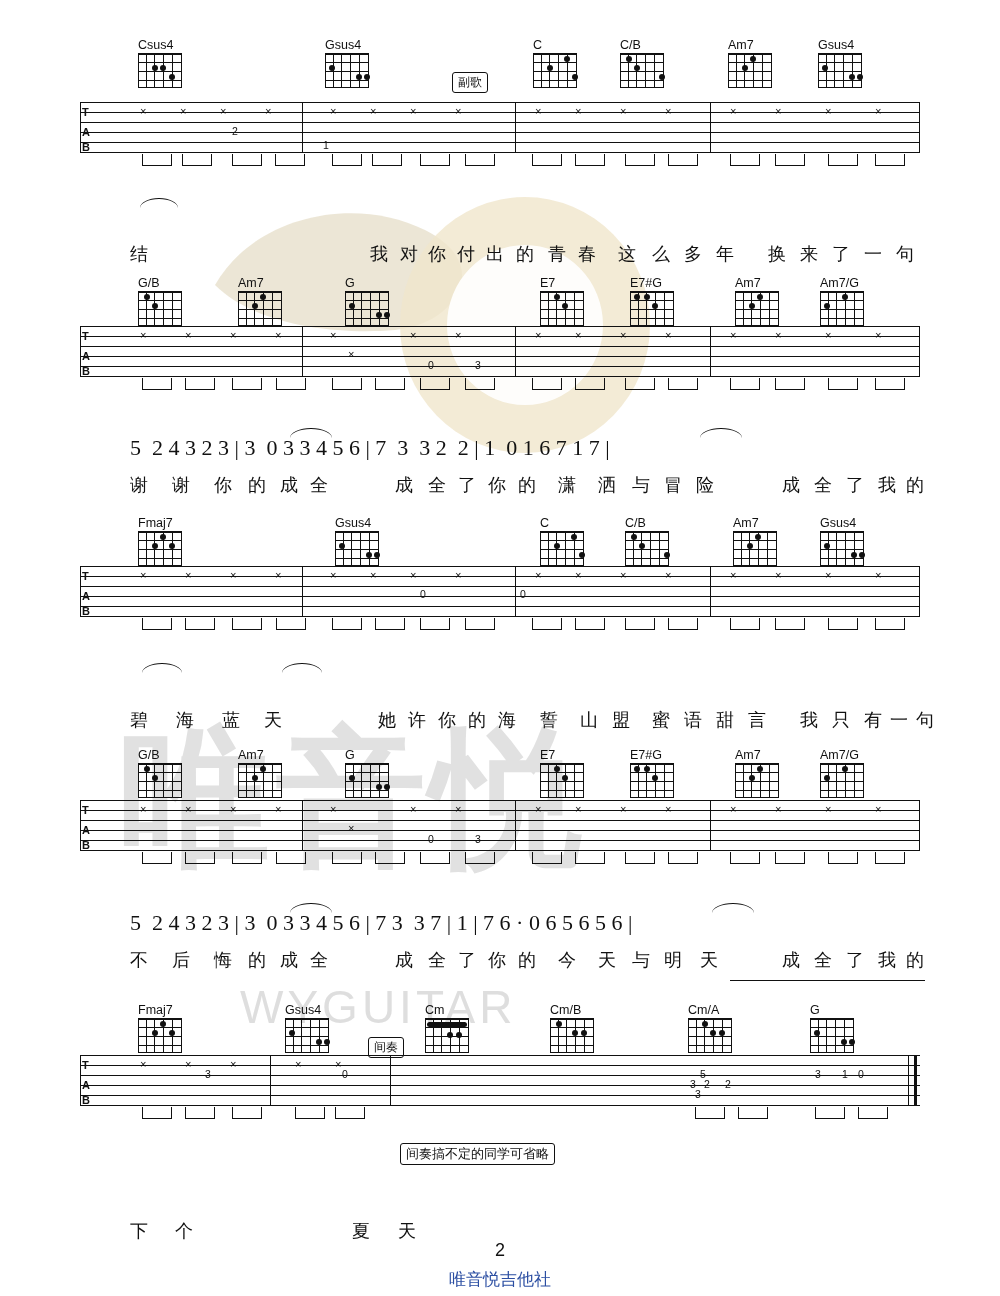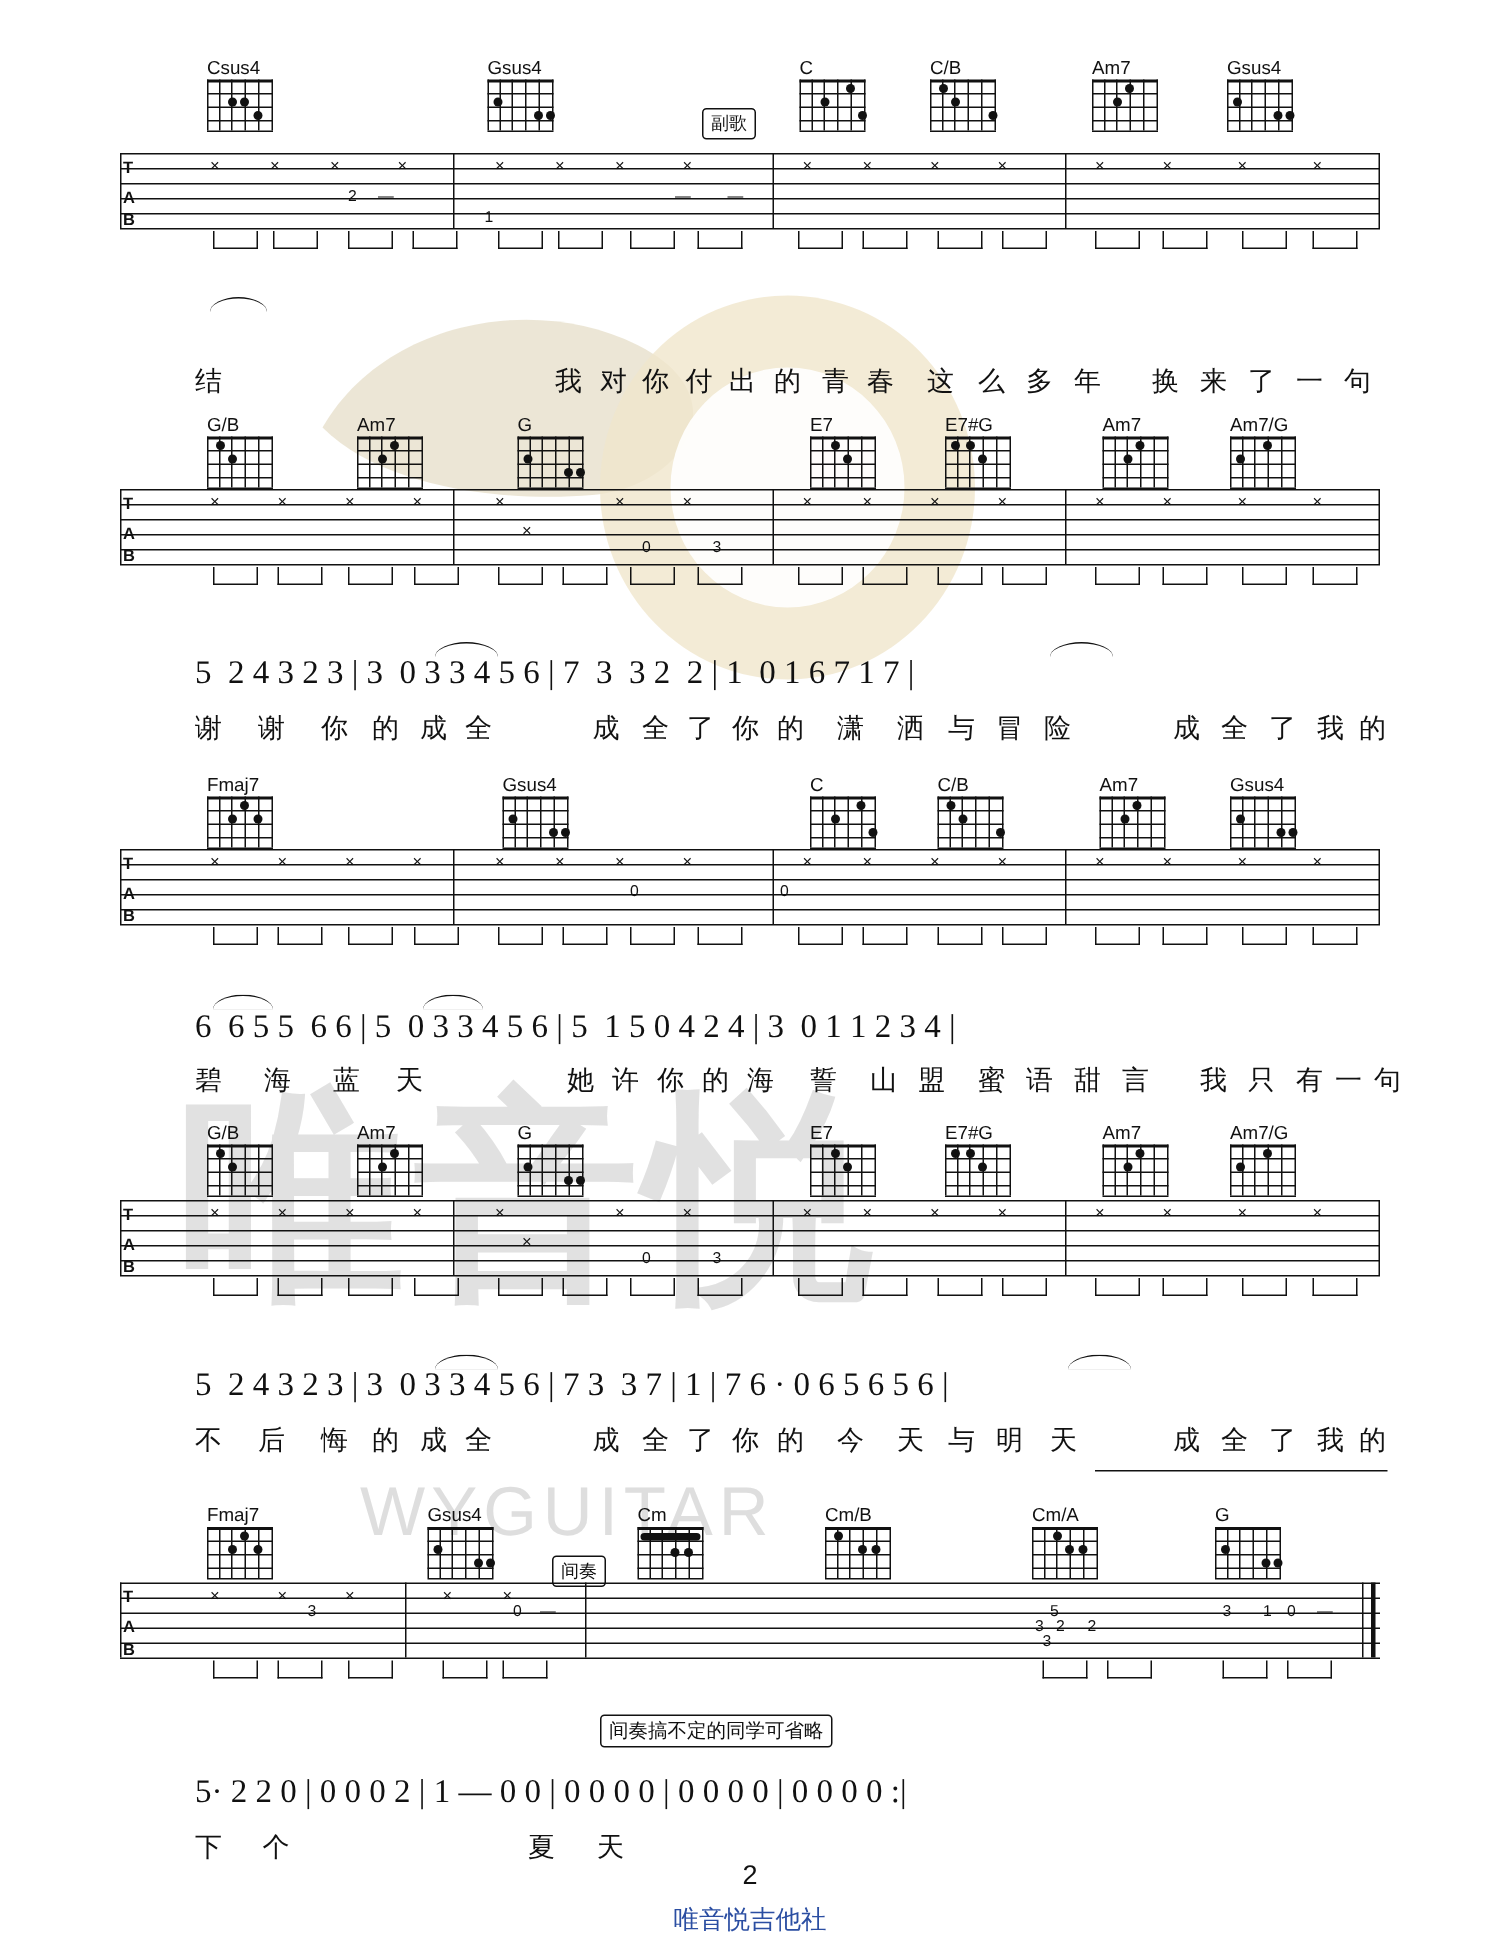--- a/index.html
+++ b/index.html
@@ -170,21 +170,21 @@
       <div class="vstr" style="left:16px"></div>
         <div class="vstr" style="left:25px"></div>
       <div class="vstr" style="left:34px"></div>
         <div class="vstr" style="left:43px"></div>
       <div class="dot" style="left:4px;top:12px"></div>
       <div class="dot" style="left:31px;top:21px"></div>
       <div class="dot" style="left:39px;top:21px"></div>
     </div>
   </div>
 
-  <div class="tag" style="left:468px;top:42px;">副歌</div>
+  <div class="tag" style="left:452px;top:42px;">副歌</div>
 
   <div class="staff" style="top:72px;">
     <div class="ln" style="top:0"></div>
       <div class="ln" style="top:10px"></div>
     <div class="ln" style="top:20px"></div>
       <div class="ln" style="top:30px"></div>
     <div class="ln" style="top:40px"></div>
       <div class="ln" style="top:50px"></div>
     <div class="bar" style="left:0;height:50px"></div>
     <div class="bar" style="left:222px;height:50px"></div>
@@ -628,22 +628,20 @@
     <div class="strum" style="left:452px;top:52px;width:28px;"></div>
     <div class="strum" style="left:495px;top:52px;width:28px;"></div>
     <div class="strum" style="left:545px;top:52px;width:28px;"></div>
     <div class="strum" style="left:588px;top:52px;width:28px;"></div>
     <div class="strum" style="left:650px;top:52px;width:28px;"></div>
     <div class="strum" style="left:695px;top:52px;width:28px;"></div>
     <div class="strum" style="left:748px;top:52px;width:28px;"></div>
     <div class="strum" style="left:795px;top:52px;width:28px;"></div>
   </div>
 
-  <div class="melody" style="top:163px;left:130px;width:800px;white-space:pre;font-size:22px;
-              font-family:'Liberation Serif',serif;">6  6 5 5  6 6 | 5  0 3 3 4 5 6 | 5  1 5 0 4 2 4 | 3  0 1 1 2 3 4 |</div>
 
   <div class="ly" style="left:130px;top:200px;">碧</div>
   <div class="ly" style="left:176px;top:200px;">海</div>
   <div class="ly" style="left:222px;top:200px;">蓝</div>
   <div class="ly" style="left:264px;top:200px;">天</div>
   <div class="ly" style="left:378px;top:200px;">她</div>
   <div class="ly" style="left:408px;top:200px;">许</div>
   <div class="ly" style="left:438px;top:200px;">你</div>
   <div class="ly" style="left:468px;top:200px;">的</div>
   <div class="ly" style="left:498px;top:200px;">海</div>
@@ -1033,22 +1031,20 @@
     <div class="strum" style="left:215px;top:52px;width:28px;"></div>
     <div class="strum" style="left:255px;top:52px;width:28px;"></div>
     <div class="strum" style="left:615px;top:52px;width:28px;"></div>
     <div class="strum" style="left:658px;top:52px;width:28px;"></div>
     <div class="strum" style="left:735px;top:52px;width:28px;"></div>
     <div class="strum" style="left:778px;top:52px;width:28px;"></div>
   </div>
 
   <div class="tag" style="left:400px;top:148px;font-size:13px;">间奏搞不定的同学可省略</div>
 
-  <div class="melody" style="top:186px;left:130px;width:800px;white-space:pre;font-size:22px;
-              font-family:'Liberation Serif',serif;">5· 2 2 0 | 0 0 0 2 | 1 — 0 0 | 0 0 0 0 | 0 0 0 0 | 0 0 0 0 :|</div>
 
   <div class="ly" style="left:130px;top:224px;">下</div>
   <div class="ly" style="left:175px;top:224px;">个</div>
   <div class="ly" style="left:352px;top:224px;">夏</div>
   <div class="ly" style="left:398px;top:224px;">天</div>
 </div>
 
 <div class="pagenum" style="top:1240px;">2</div>
 <div class="footer" style="top:1268px;">唯音悦吉他社</div>
 

